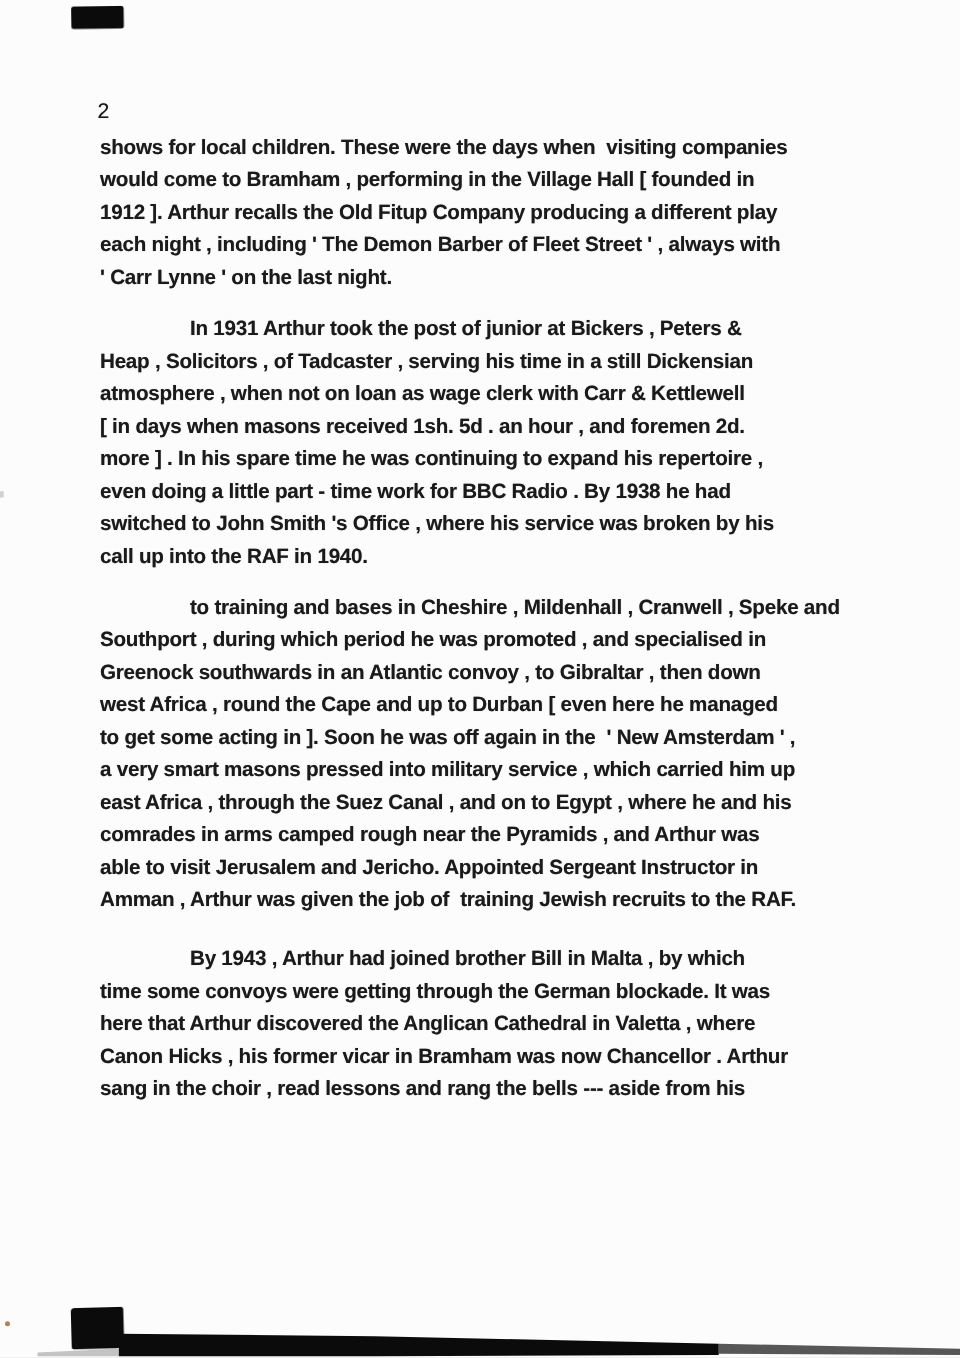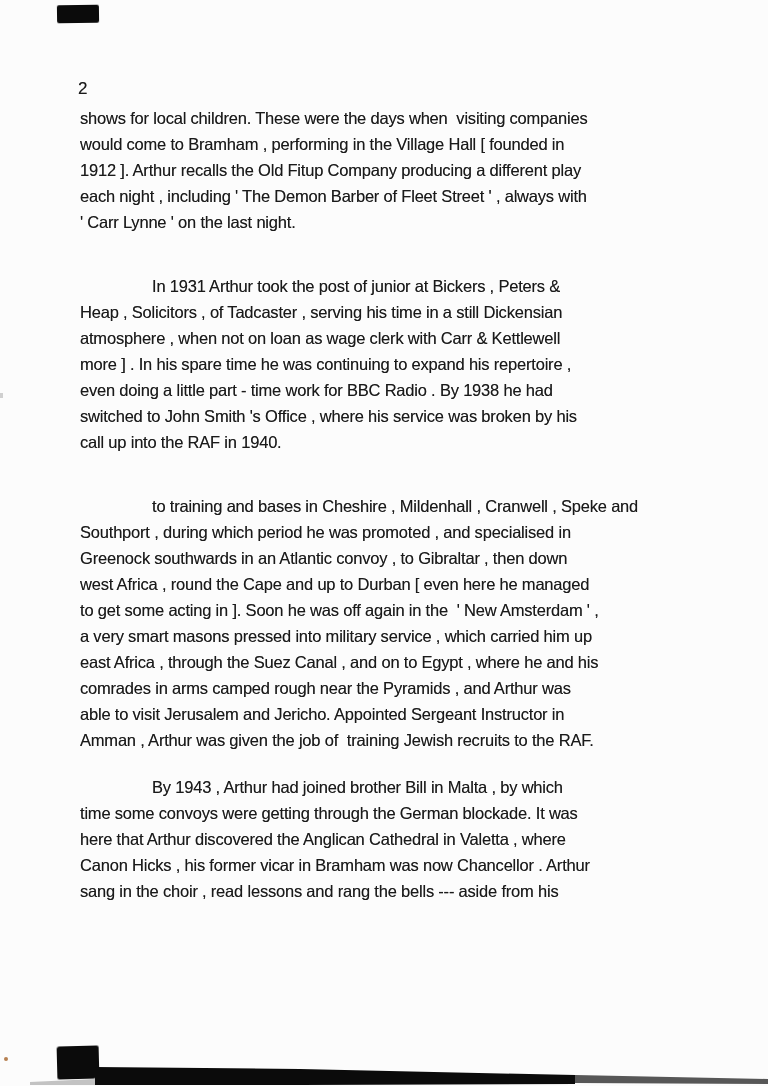--- a/index.html
+++ b/index.html
@@ -26,22 +26,22 @@
   }
   .doc-body {
     position: absolute;
     top: 105px;
     left: 80px;
     width: 600px;
     font-size: 16.5px;
     line-height: 26px;
     letter-spacing: -0.2px;
   }
-  .doc-body p { margin: 0; }
-  .doc-body p + p { margin-top: 38px; }
+  .doc-body p { margin: 0; font-weight: bold; }
+  .doc-body p + p { margin-top: 15px; }
   .doc-body p:nth-of-type(4) { margin-top: 21px; }
   .line { display: block; white-space: pre; }
   p.indented .line:first-child { padding-left: 72px; }
 
   
   .mark { position: absolute; background: #0b0b0b; }
   .mark-top-left {
     left: 57px; top: 5px; width: 42px; height: 18px;
     border-radius: 2px;
     transform: rotate(-0.8deg);
@@ -90,20 +90,21 @@
         <span class="line">shows for local children. These were the days when  visiting companies</span>
         <span class="line">would come to Bramham , performing in the Village Hall [ founded in</span>
         <span class="line">1912 ]. Arthur recalls the Old Fitup Company producing a different play</span>
         <span class="line">each night , including ' The Demon Barber of Fleet Street ' , always with</span>
         <span class="line">' Carr Lynne ' on the last night.</span>
       </p>
       <p class="indented">
         <span class="line">In 1931 Arthur took the post of junior at Bickers , Peters &amp;</span>
         <span class="line">Heap , Solicitors , of Tadcaster , serving his time in a still Dickensian</span>
         <span class="line">atmosphere , when not on loan as wage clerk with Carr &amp; Kettlewell</span>
+        <span class="line">[ in days when masons received 1sh. 5d . an hour , and foremen 2d.</span>
         <span class="line">more ] . In his spare time he was continuing to expand his repertoire ,</span>
         <span class="line">even doing a little part - time work for BBC Radio . By 1938 he had</span>
         <span class="line">switched to John Smith 's Office , where his service was broken by his</span>
         <span class="line">call up into the RAF in 1940.</span>
       </p>
       <p class="indented">
         <span class="line">to training and bases in Cheshire , Mildenhall , Cranwell , Speke and</span>
         <span class="line">Southport , during which period he was promoted , and specialised in</span>
         <span class="line">Greenock southwards in an Atlantic convoy , to Gibraltar , then down</span>
         <span class="line">west Africa , round the Cape and up to Durban [ even here he managed</span>

